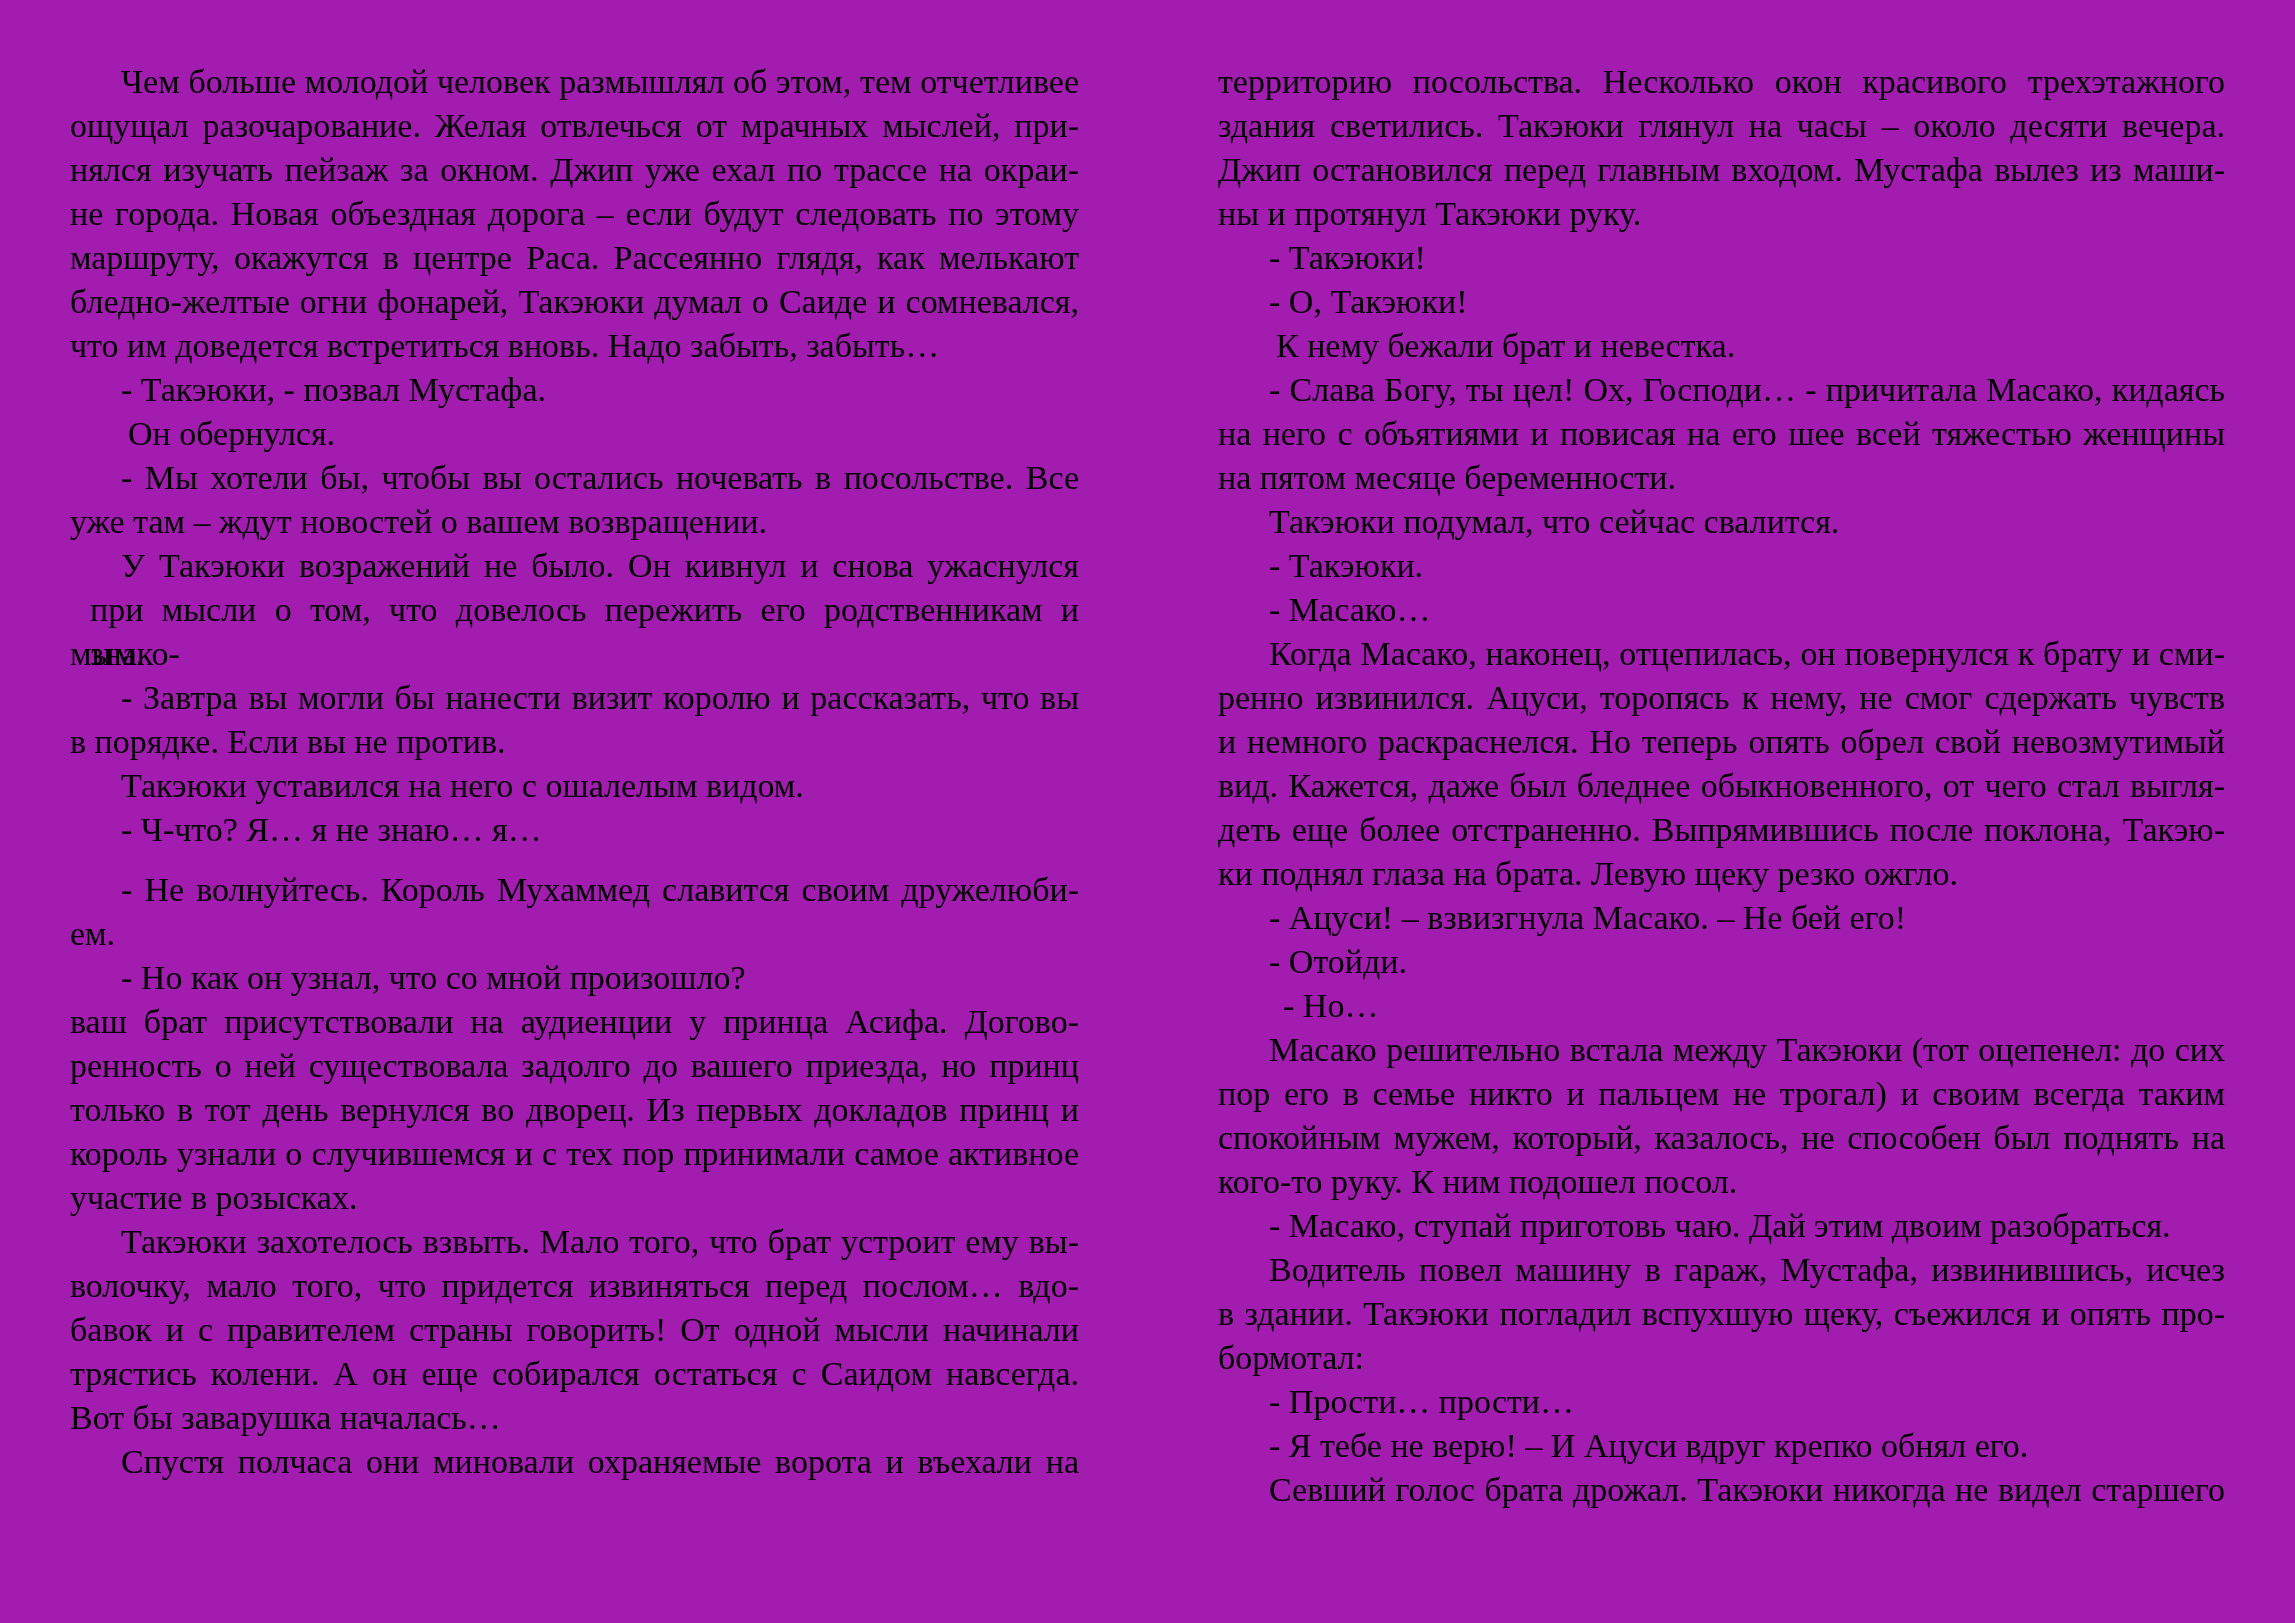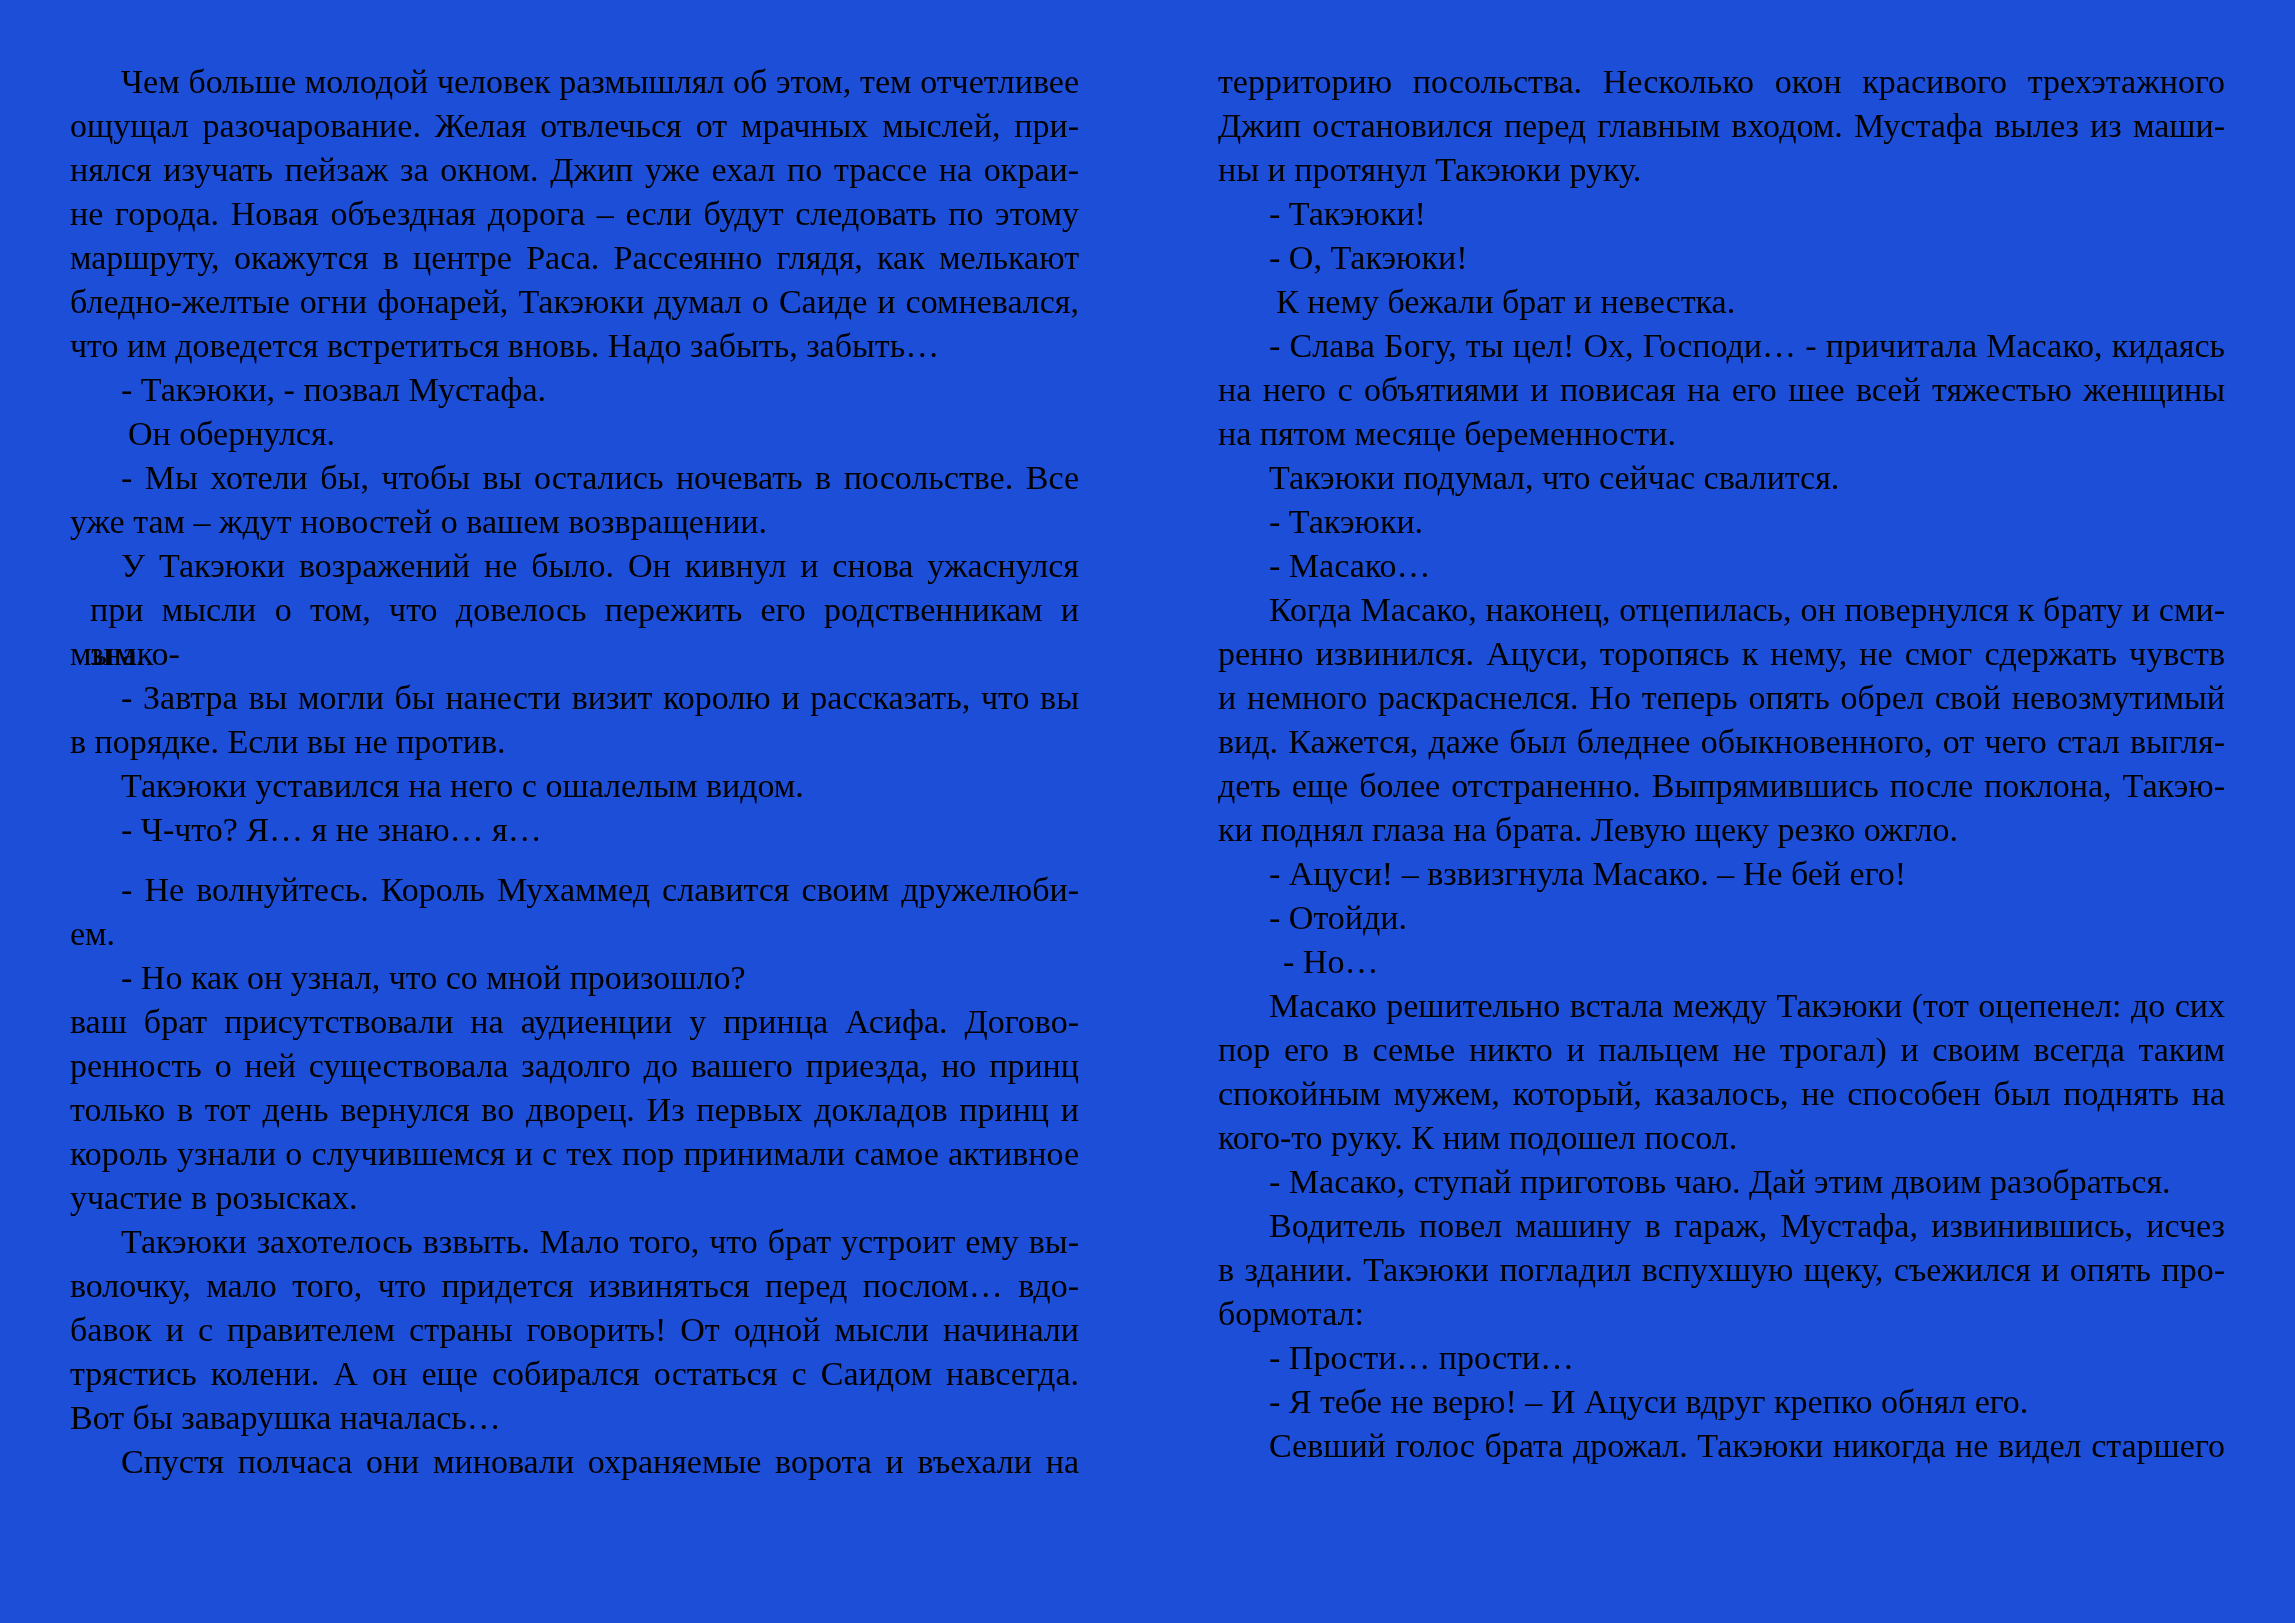--- a/index.html
+++ b/index.html
@@ -1,17 +1,17 @@
 <!DOCTYPE html>
 <html style="font-size:7.4px"><head>
 <meta charset="utf-8">
 <style>
   html, body { margin: 0; padding: 0; background: #ffffff; }
   body { width: 2295px; height: 1623px; position: relative; overflow: hidden; }
-  .spread { position: absolute; inset: 0; background: #1d4ed8; }
+  .spread { position: absolute; inset: 0; background: #a21caf; }
   .page { position: absolute; top: 0; height: 1623px; }
   .page-left { left: 0; width: 1148px; }
   .page-right { left: 1148px; width: 1148px; }
   .textblock {
     position: absolute; top: 60px; width: 1009px;
     font-family: "Liberation Serif", "DejaVu Serif", serif;
     font-size: 34px; line-height: 44px; color: #000000;
   }
   .page-left .textblock { left: 70px; }
   .page-right .textblock { left: 70px; width: 1007px; }
@@ -101,20 +101,23 @@
           <span class="t" style="display: block; text-align: justify; text-align-last: justify;">Спустя полчаса они миновали охраняемые ворота и въехали на</span>
         </div>
       </div>
   </div>
   <div class="page page-right">
     <div class="textblock" id="right-block">
         <div class="line">
           <span class="t" style="display: block; text-align: justify; text-align-last: justify;">территорию посольства. Несколько окон красивого трехэтажного</span>
         </div>
         <div class="line">
+          <span class="t" style="display: block; text-align: justify; text-align-last: justify;">здания светились. Такэюки глянул на часы – около десяти вечера.</span>
+        </div>
+        <div class="line">
           <span class="t" style="display: block; text-align: justify; text-align-last: justify;">Джип остановился перед главным входом. Мустафа вылез из маши-</span>
         </div>
         <div class="line last"><span class="t">ны и протянул Такэюки руку.</span></div>
         <div class="line last indent"><span class="t">- Такэюки!</span></div>
         <div class="line last indent"><span class="t">- О, Такэюки!</span></div>
         <div class="line last indent2"><span class="t">К нему бежали брат и невестка.</span></div>
         <div class="line indent">
           <span class="t" style="display: block; text-align: justify; text-align-last: justify;">- Слава Богу, ты цел! Ох, Господи… - причитала Масако, кидаясь</span>
         </div>
         <div class="line">

